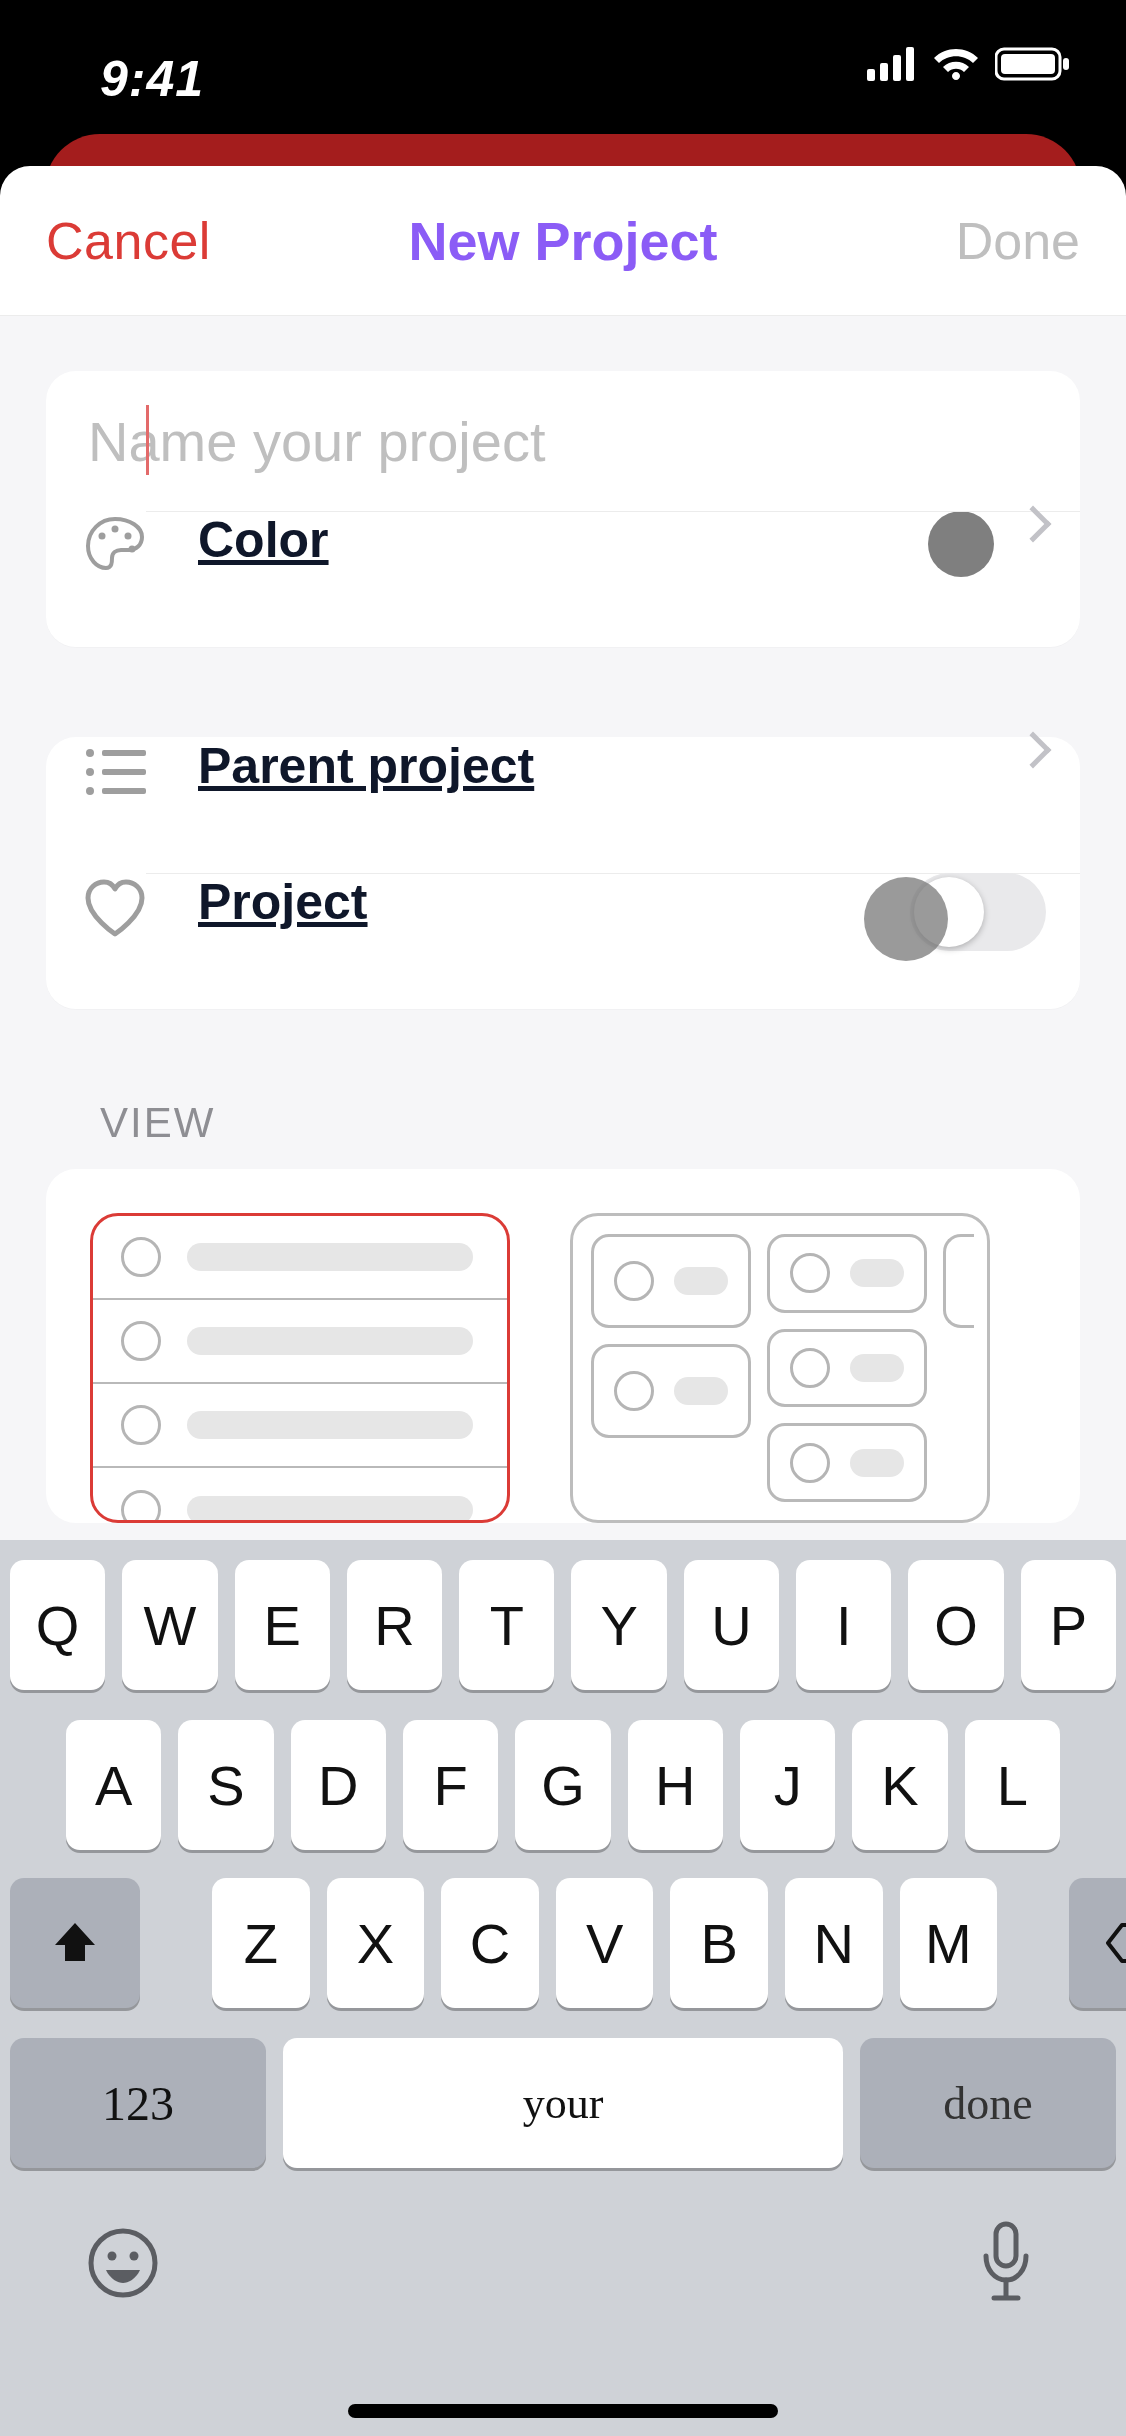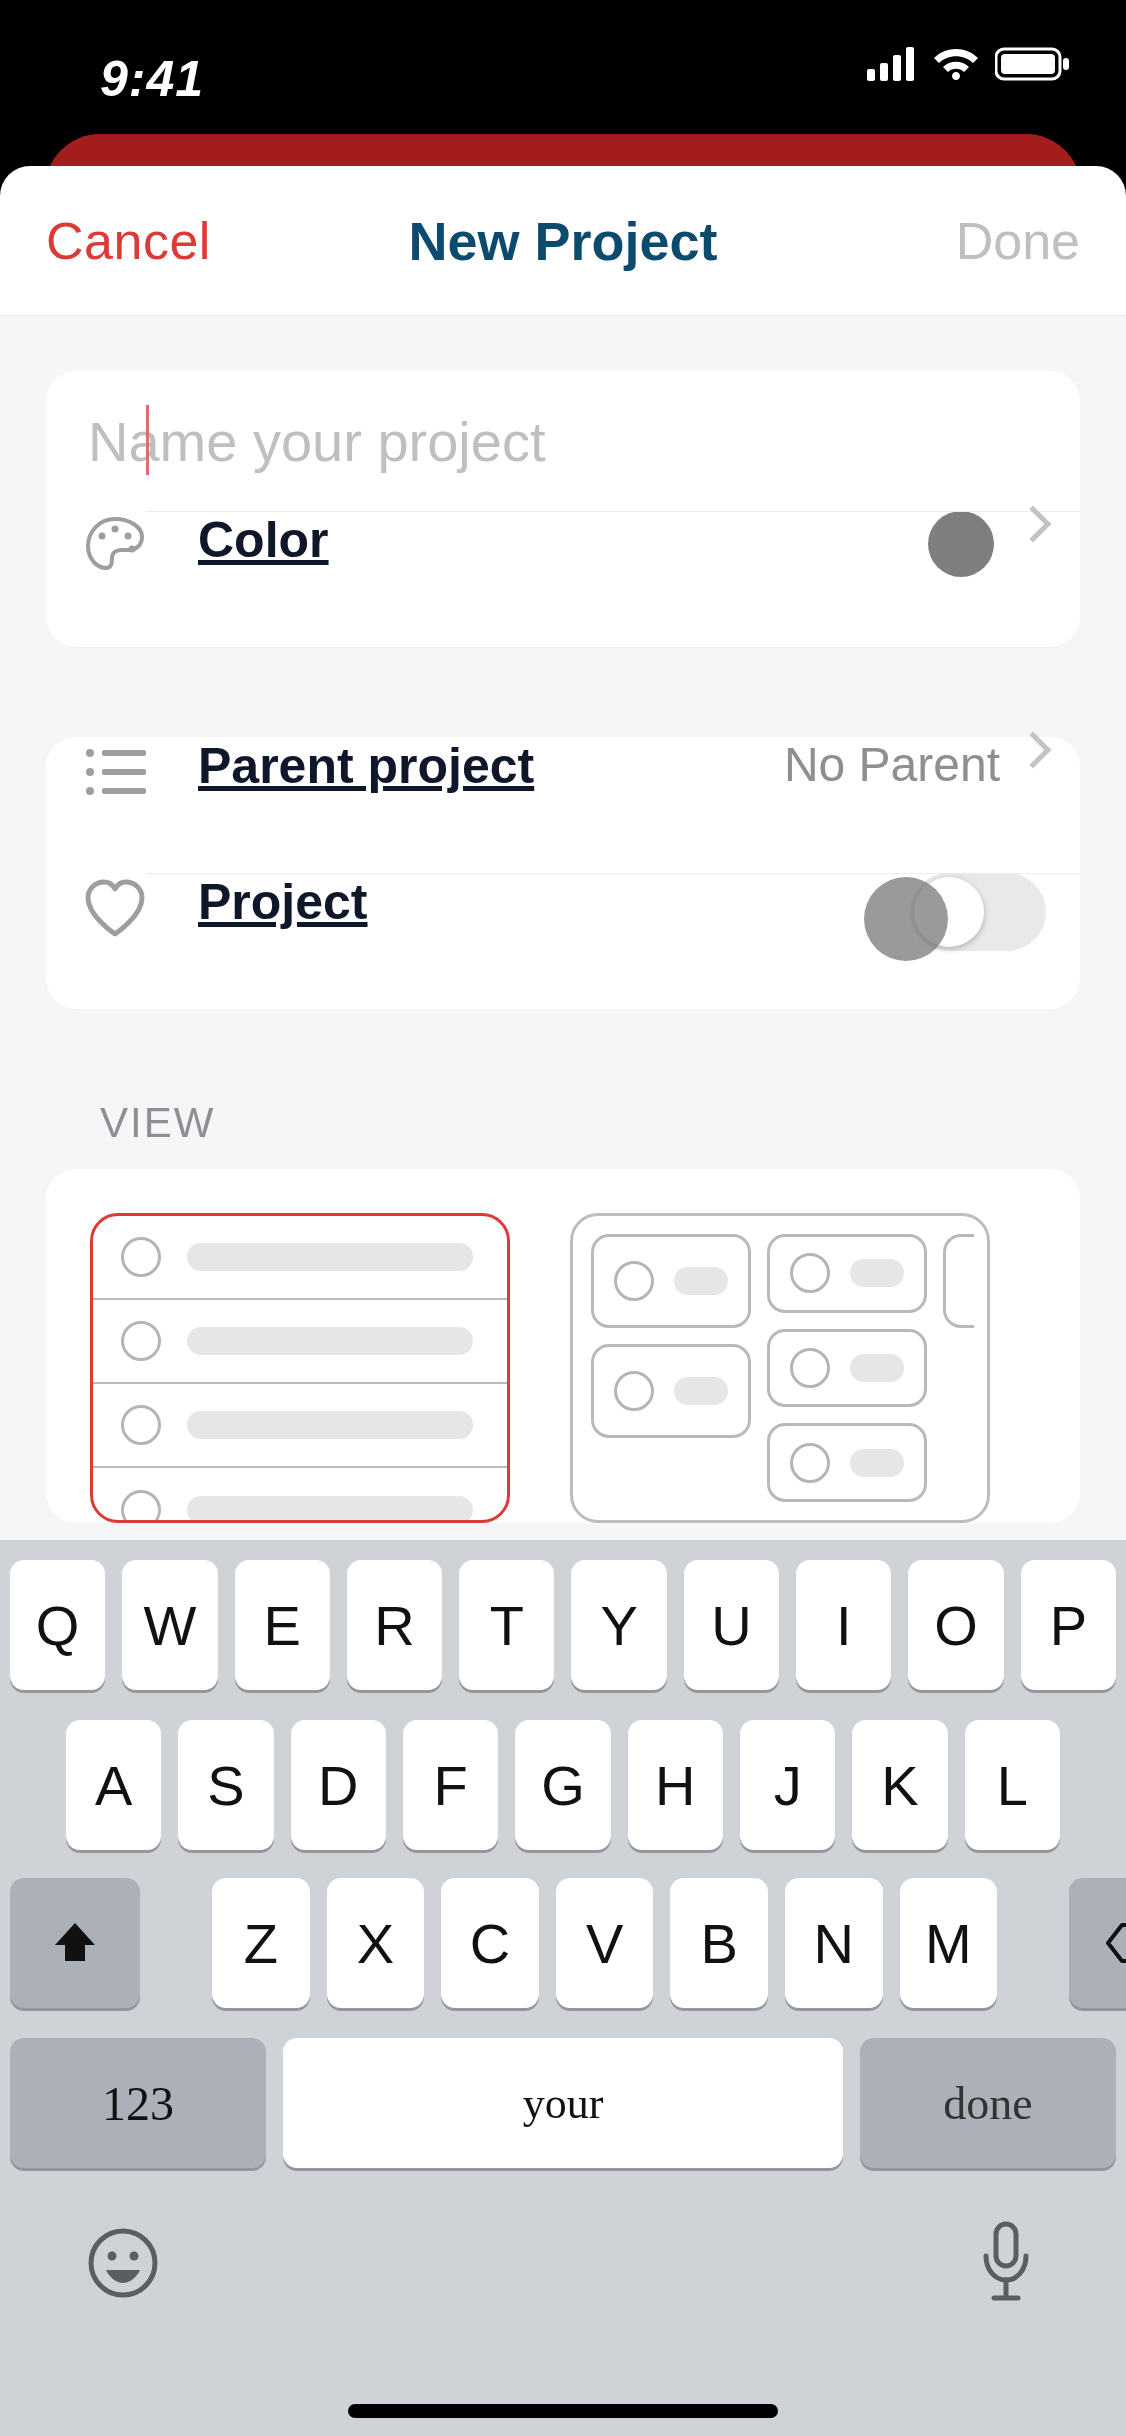--- a/index.html
+++ b/index.html
@@ -10,21 +10,21 @@
     .status-time { position:absolute; left:100px; top:50px; color:#fff; font-size:50px; font-weight:700; letter-spacing:1px; }
     .status-icons { position:absolute; right:55px; top:46px; display:flex; align-items:center; gap:14px; }
 
     
     .peek { position:absolute; top:134px; left:45px; right:45px; height:60px; background:#a41d1d; border-top-left-radius:55px; border-top-right-radius:55px; }
 
     
     .sheet { position:absolute; top:166px; left:0; right:0; bottom:0; background:#fff; border-top-left-radius:30px; border-top-right-radius:30px; overflow:hidden; }
     .nav { position:relative; height:150px; border-bottom:1px solid #ececec; display:flex; align-items:center; justify-content:center;text-align:center; }
     .nav-cancel { position:absolute; left:46px; color:#db3b36; font-size:52px; font-weight:400; letter-spacing:0.5px; }
-    .nav-title { color:#0c4a6e; font-size:54px; font-weight:700; }
+    .nav-title { color:#8b5cf6; font-size:54px; font-weight:700; }
     .nav-done { position:absolute; right:46px; color:#bfbfbf; font-size:52px; font-weight:400; }
 
     .content { background:#f6f6f8; height: calc(100% - 150px); padding-top:55px; position:relative; }
 
     .card { margin:0 46px 90px 46px; background:#fff; border-radius:30px; box-shadow:0 1px 0 rgba(0,0,0,0.02); overflow:visible; }
 
     .row { display:flex; min-height:136px; padding:0 34px 0 34px; position:relative; }
     .row + .row::before { content:""; position:absolute; top:0; left:100px; right:0; height:1px; background:#ececec; }
     .name-input { width:100%; height:140px; border:none; outline:none; font-size:56px; color:#222; padding:0 0 0 4px; background:transparent; }
     .name-input::placeholder { color:#bfbfbf; }
@@ -158,21 +158,20 @@
           <svg width="62" height="50" viewBox="0 0 62 50">
               <circle cx="6" cy="6" r="4" fill="#9e9e9e"></circle>
               <rect x="18" y="3" width="44" height="6" rx="2" fill="#9e9e9e"></rect>
               <circle cx="6" cy="25" r="4" fill="#9e9e9e"></circle>
               <rect x="18" y="22" width="44" height="6" rx="2" fill="#9e9e9e"></rect>
               <circle cx="6" cy="44" r="4" fill="#9e9e9e"></circle>
               <rect x="18" y="41" width="44" height="6" rx="2" fill="#9e9e9e"></rect>
             </svg>
         </div>
         <div class="label">Parent project</div>
-        <div class="value">No Parent</div>
         <div class="chevron"></div>
       </div>
       <div class="row">
         <div class="icon-slot">
           <svg width="66" height="60" viewBox="0 0 66 60">
               <path d="M33 56S6 38 6 20C6 10 14 4 22 4c6 0 9 3 11 7 2-4 5-7 11-7 8 0 16 6 16 16 0 18-27 36-27 36z" fill="none" stroke="#9e9e9e" stroke-width="5" stroke-linejoin="round"></path>
             </svg>
         </div>
         <div class="label">Project</div>
         <div class="toggle">

